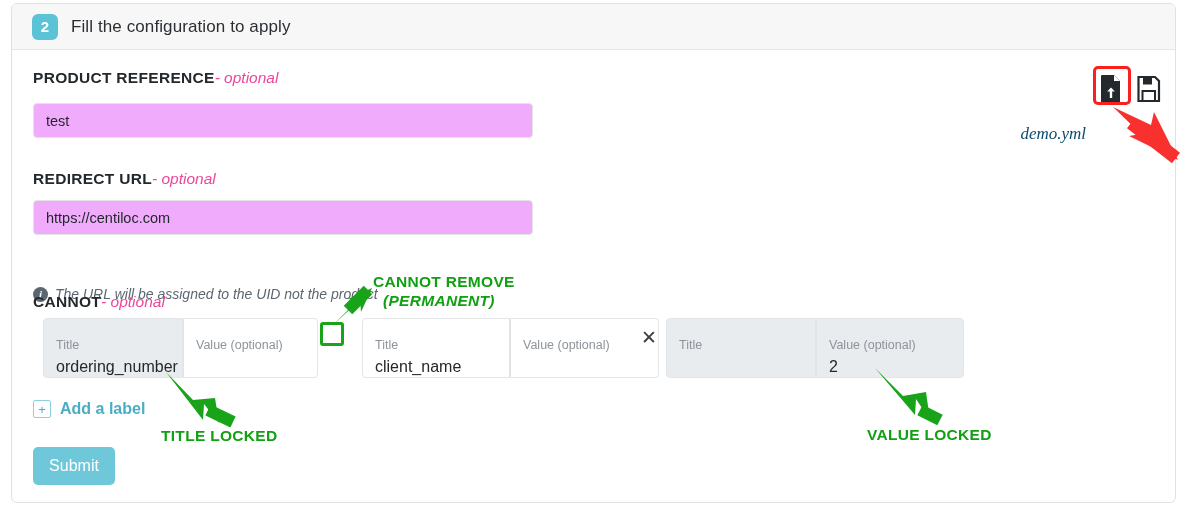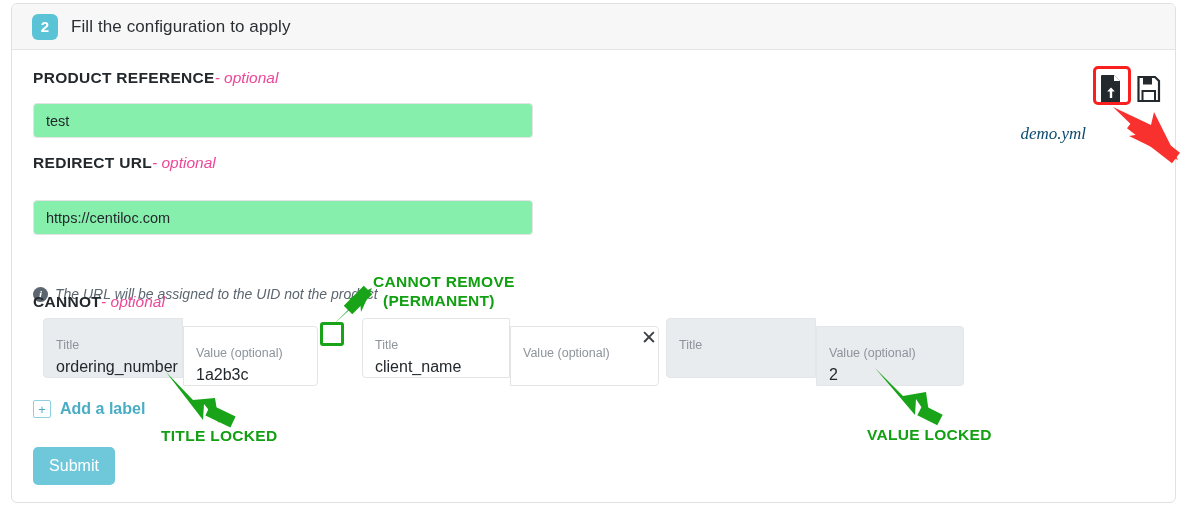--- a/index.html
+++ b/index.html
@@ -79,21 +79,21 @@
     color: #ec4899;
     letter-spacing: 0;
   }
 
   
   .text-input {
     position: absolute;
     height: 35px;
     border: 1px solid #e2e4e6;
     border-radius: 4px;
-    background: #86efac;
+    background: #f0abfc;
     box-sizing: border-box;
     font-size: 14.5px;
     color: #23282c;
     padding: 0 12px;
     display: flex;
     align-items: center;
     font-family: "Liberation Sans", sans-serif;
   }
 
   .hint-row {
@@ -153,21 +153,21 @@
   }
   .lf.locked {
     background: #e9ecef;
     border: 1px solid #e3e6e9;
   }
   .lf.editable {
     background: #ffffff;
     border: 1px solid #e2e4e6;
   }
   .round-l { border-radius: 4px 0 0 4px; }
-  .round-r { border-radius: 0 4px 4px 0; margin-top: 8px; }
+  .round-r { border-radius: 0 4px 4px 0; }
 
   .close-x {
     position: absolute;
     font-size: 19px;
     color: #3b4045;
     font-family: "Liberation Sans", sans-serif;
     line-height: 1;
     cursor: pointer;
   }
 
@@ -273,21 +273,21 @@
 
     <div class="card-body">
 
       <div class="field-label" style="left:21px; top:19px;">
         <span>PRODUCT REFERENCE</span><span class="opt">- optional</span>
       </div>
       <div class="text-input" style="left:21px; top:53px; width:500px;">
         <span>test</span>
       </div>
 
-      <div class="field-label" style="left:21px; top:104px;text-align:center;">
+      <div class="field-label" style="left:21px; top:120px;text-align:center;">
         <span>REDIRECT URL</span><span class="opt">- optional</span>
       </div>
       <div class="text-input" style="left:21px; top:150px; width:500px;">
         <span>https://centiloc.com</span>
       </div>
       <div class="hint-row" style="left:21px; top:236px;">
         <span class="info-icon">i</span>
         <span>The URL will be assigned to the UID not the product</span>
       </div>
 
@@ -295,21 +295,20 @@
         <span>CANNOT</span><span class="opt">- optional</span>
       </div>
 
       <div class="label-group" style="left:31px; width:275px; top:268px;">
         <div class="lf locked round-l" style="width:140px;">
           <div class="lf-cap">Title</div>
           <div class="lf-val">ordering_number</div>
         </div>
         <div class="lf editable round-r" style="width:135px;">
           <div class="lf-cap">Value (optional)</div>
-          <div class="lf-val">1a2b3c</div>
         </div>
       </div>
 
       <div class="label-group" style="left:350px; width:297px; top:268px;">
         <div class="lf editable round-l" style="width:148px;">
           <div class="lf-cap">Title</div>
           <div class="lf-val">client_name</div>
         </div>
         <div class="lf editable round-r" style="width:149px; position:relative;">
           <div class="lf-cap">Value (optional)</div>
@@ -362,21 +361,21 @@
   <svg class="anno" style="left:0; top:0;" width="1200" height="511">
     <g fill="#f8312f">
       <polygon points="1113,107 1141,134 1129,136 1178,160 1154,112 1151,125"></polygon>
     </g>
     <line x1="1131" y1="123" x2="1176" y2="158" stroke="#f8312f" stroke-width="13" stroke-linecap="butt"></line>
   </svg>
 
   <div class="anno-box" style="left:320px; top:322px; width:24px; height:24px;"></div>
 
   <div class="anno-text" style="left:373px; top:272px;">CANNOT REMOVE</div>
-  <div class="anno-text" style="left:383px; top:291px;">(PERMANENT)</div>
+  <div class="anno-text" style="left:383px; top:291px;font-style:italic;">(PERMANENT)</div>
 
   <svg class="anno" style="left:0; top:0;" width="1200" height="511">
     <line x1="368" y1="290" x2="348" y2="310" stroke="#19a319" stroke-width="12" stroke-linecap="butt"></line>
     <polygon points="333,325 360,300 361,312 372,288 348,299 358,300" fill="#19a319"></polygon>
   </svg>
 
   <div class="anno-text" style="left:161px; top:426px;">TITLE LOCKED</div>
 
   <svg class="anno" style="left:0; top:0;" width="1200" height="511">
     <line x1="208" y1="410" x2="233" y2="422" stroke="#19a319" stroke-width="12" stroke-linecap="butt"></line>

